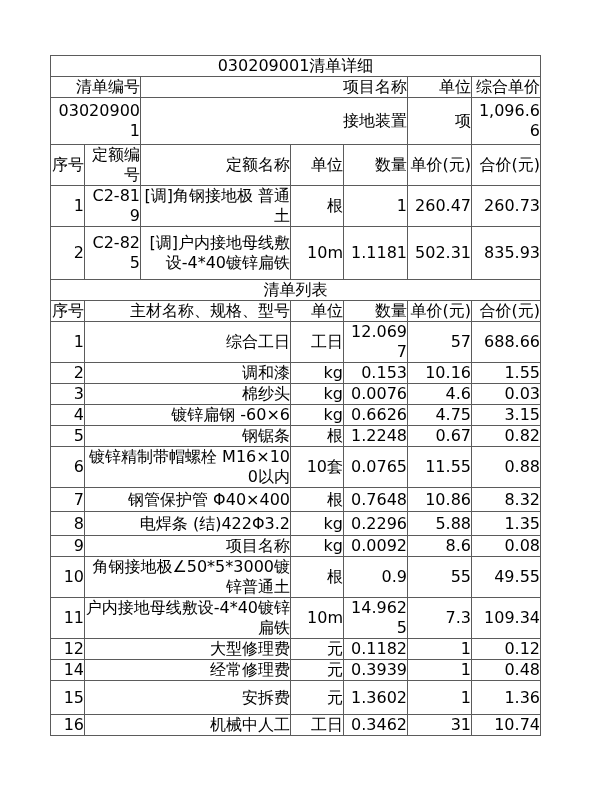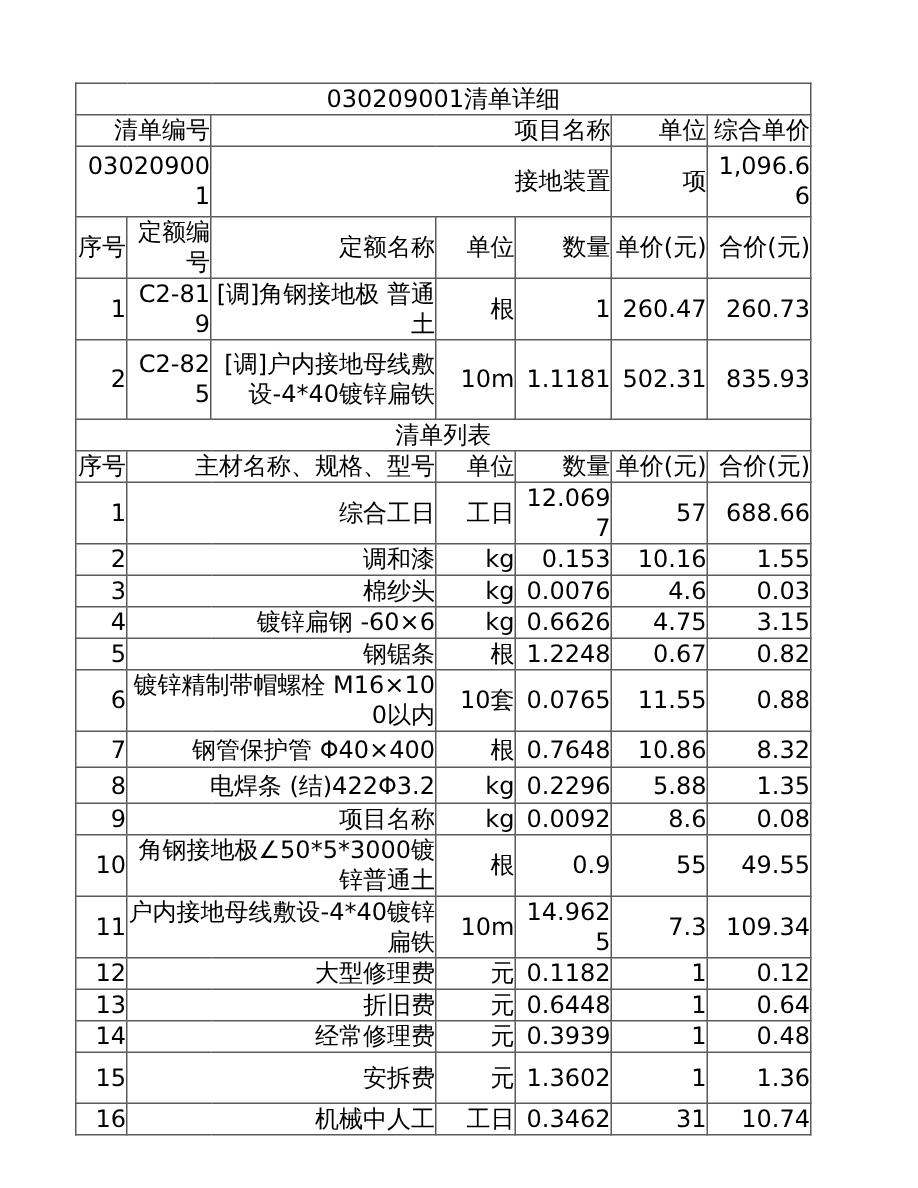--- a/index.html
+++ b/index.html
@@ -202,28 +202,20 @@
       <td class="r">109.34</td>
     </tr>
     <tr style="height:20px">
       <td class="c">12</td>
       <td colspan="2" class="l">大型修理费</td>
       <td class="c">元</td>
       <td class="r">0.1182</td>
       <td class="r">1</td>
       <td class="r">0.12</td>
     </tr>
-    <tr style="height:20px">
-      <td class="c">13</td>
-      <td colspan="2" class="l">折旧费</td>
-      <td class="c">元</td>
-      <td class="r">0.6448</td>
-      <td class="r">1</td>
-      <td class="r">0.64</td>
-    </tr>
     <tr style="height:19px">
       <td class="c">14</td>
       <td colspan="2" class="l">经常修理费</td>
       <td class="c">元</td>
       <td class="r">0.3939</td>
       <td class="r">1</td>
       <td class="r">0.48</td>
     </tr>
     <tr style="height:34px">
       <td class="c">15</td>

